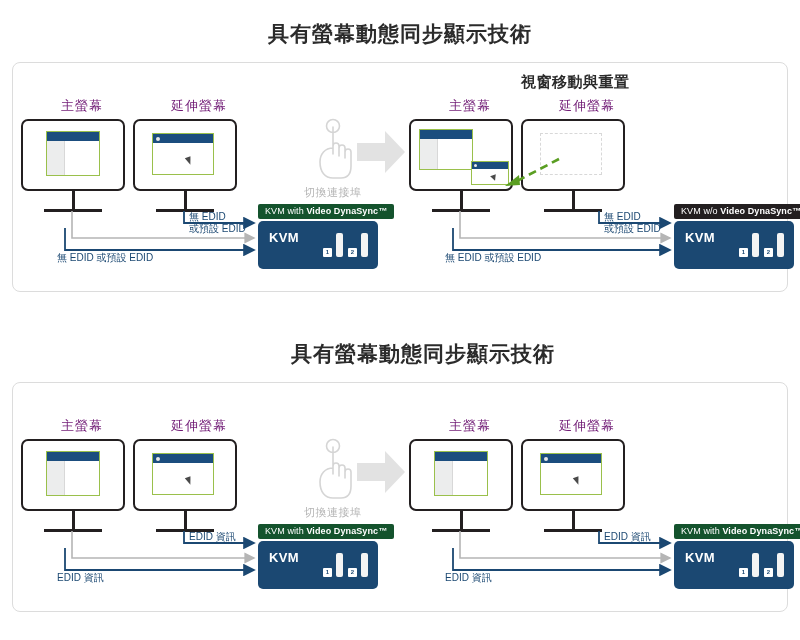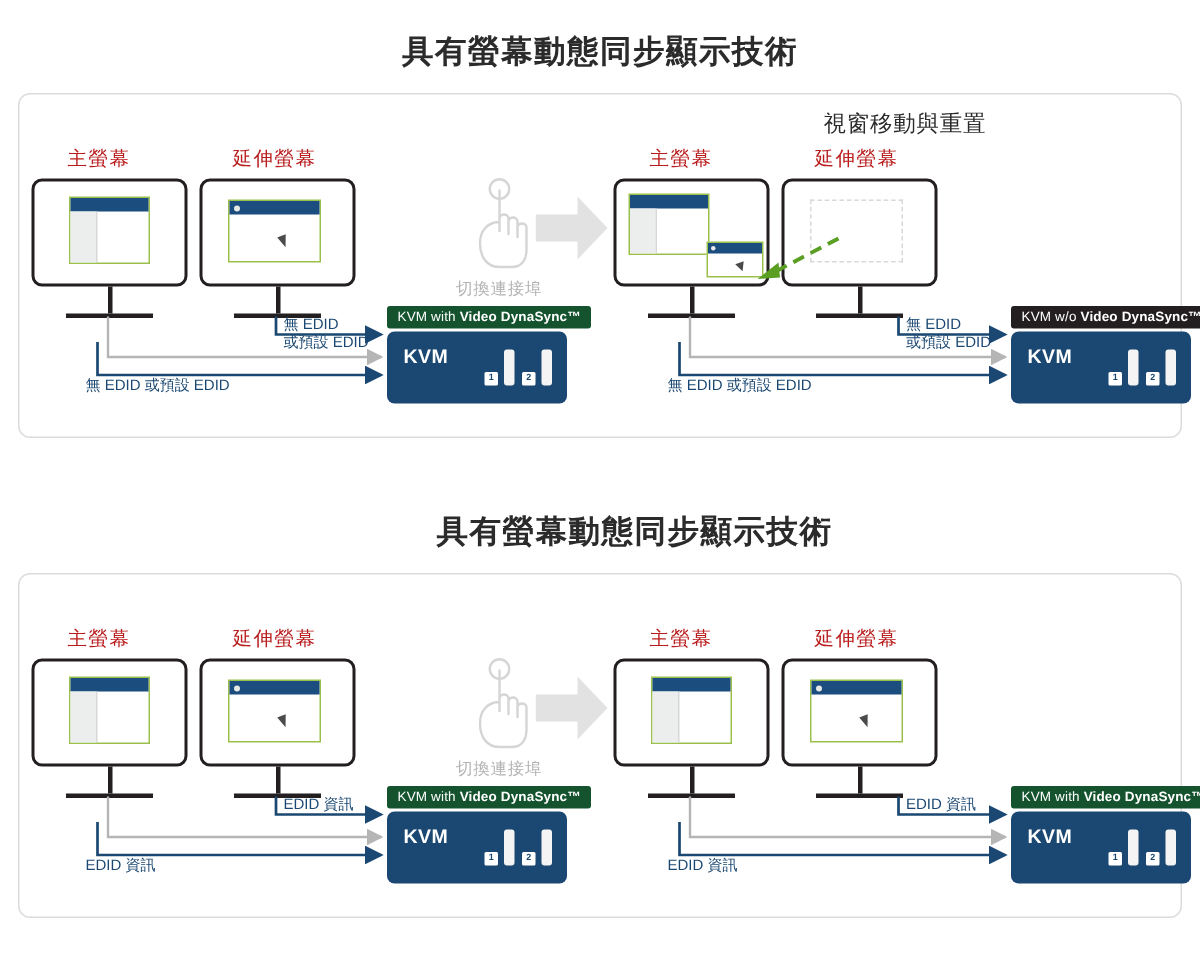--- a/index.html
+++ b/index.html
@@ -32,34 +32,34 @@
   #panel-1 { top: 62px; height: 230px; }
   #panel-2 { top: 382px; height: 230px; }
 
   .group { position: absolute; top: 0; height: 230px; }
   .group-left  { left: 0;   width: 388px; }
   .group-right { left: 388px; width: 388px; }
 
   .scenario-heading {
     position: absolute;
     font-size: 15px;
-    font-weight: normal;
+    font-weight: bold;
     color: #2b2b2b;
     letter-spacing: .5px;
     white-space: nowrap;
-    margin-left: 28px;
   }
 
   
   .monitor-label {
     position: absolute;
     font-size: 13px;
-    color: #b91c1c;
+    color: #701a75;
     white-space: nowrap;
     letter-spacing: 1px;
+    margin-left: 16px;
   }
   .monitor {
     position: absolute;
     width: 104px; height: 72px;
     border: 2.5px solid #231f20;
     border-radius: 7px;
     background: #fff;
   }
   .stand-neck {
     position: absolute;

